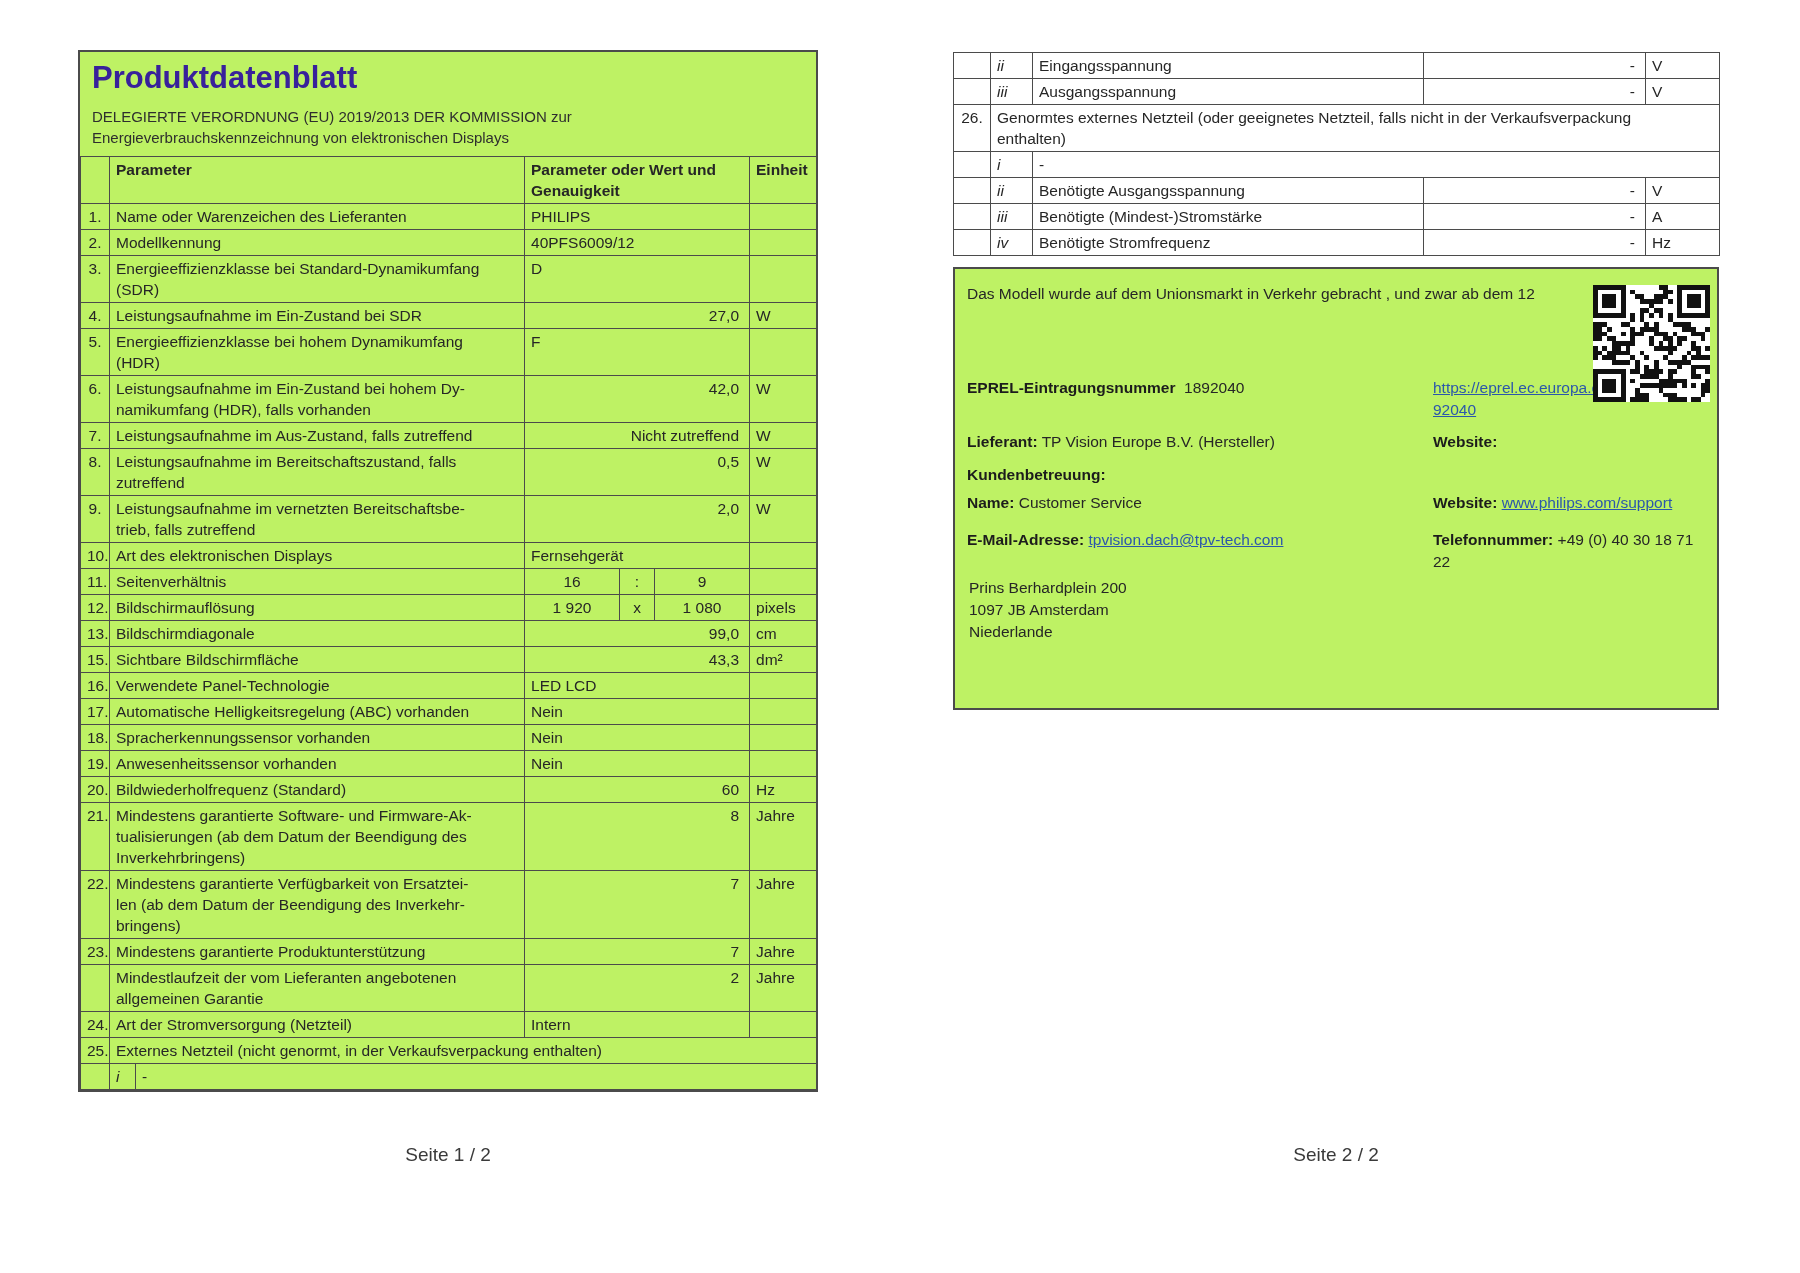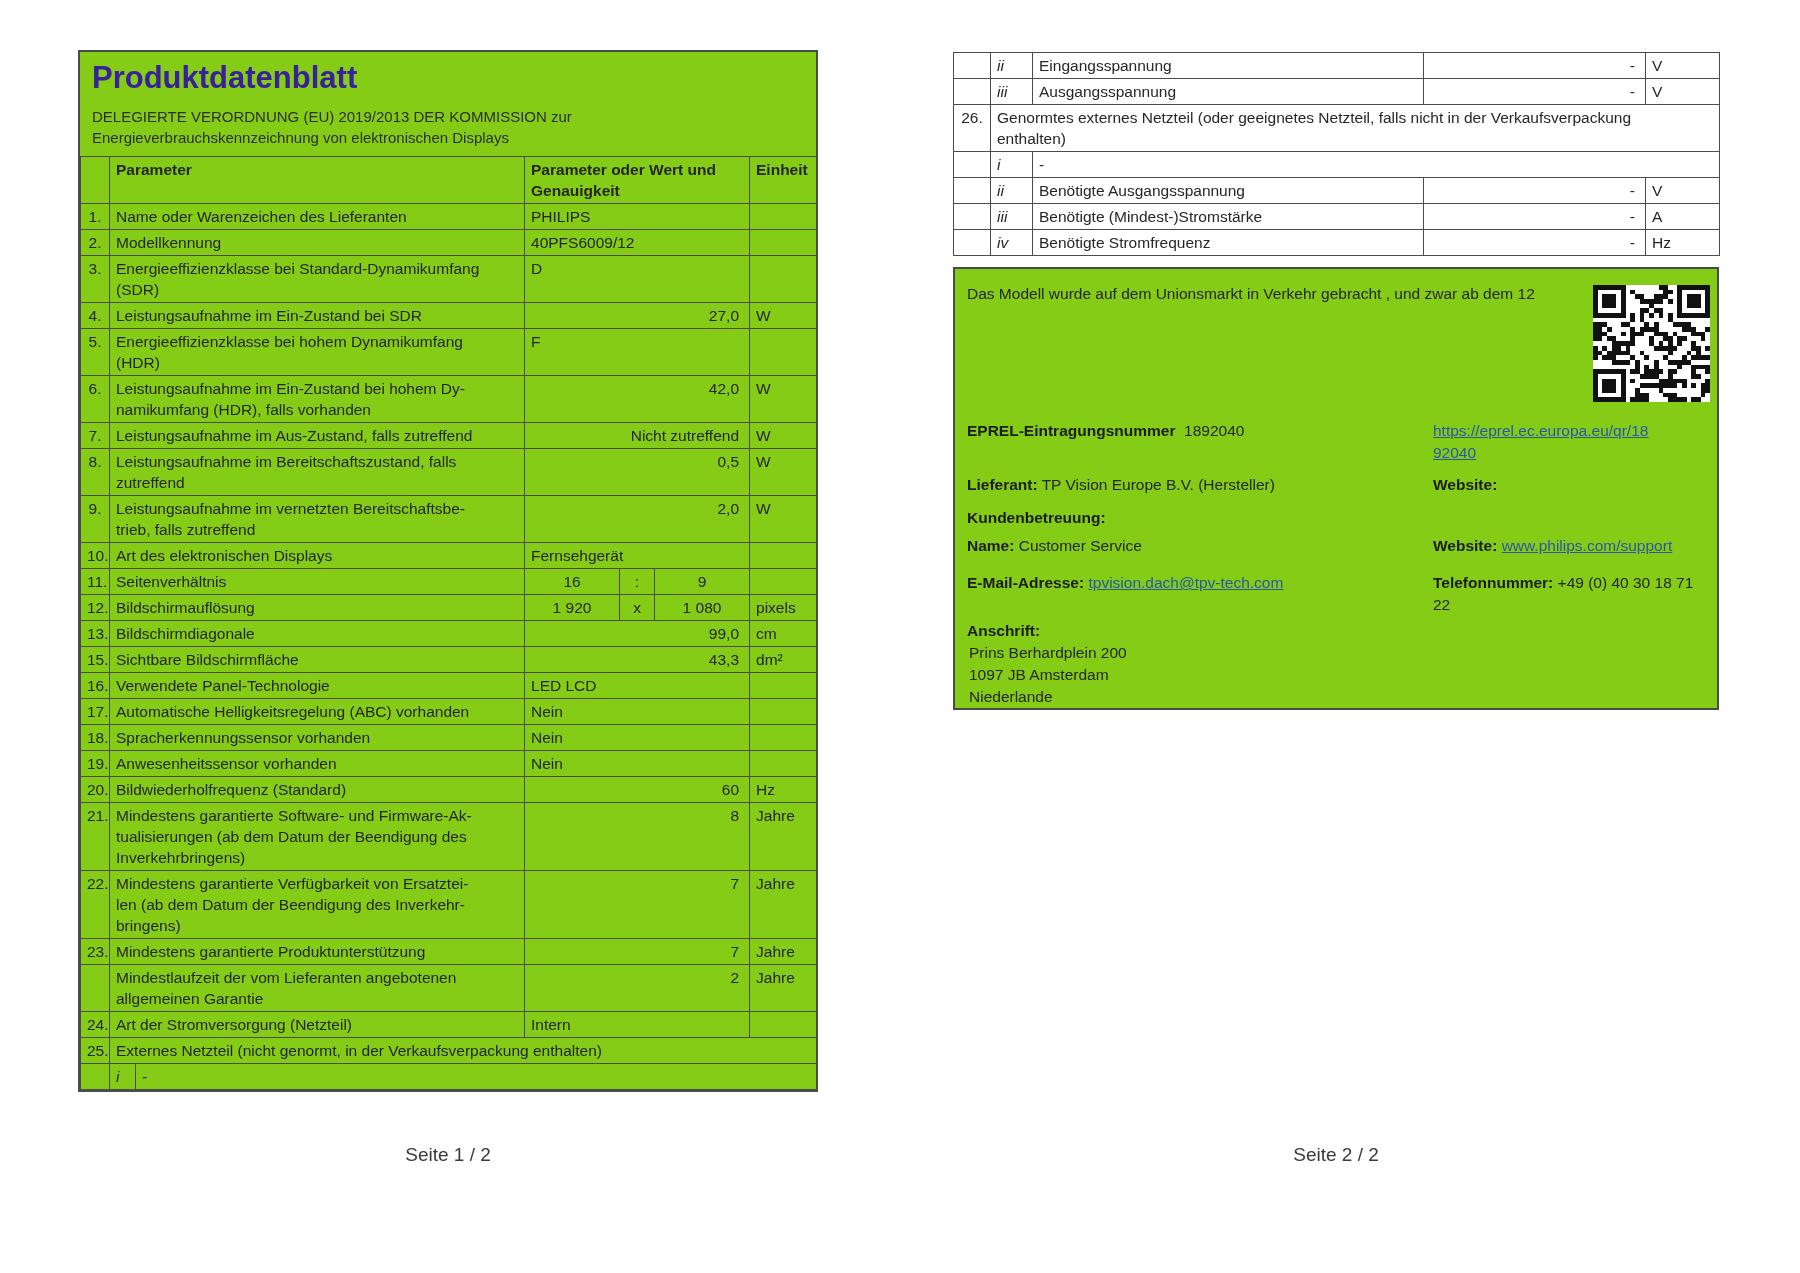--- a/index.html
+++ b/index.html
@@ -7,21 +7,21 @@
     --link-color:#2b57ab;
     --border-color:#4b4b4b;
     --text-color:#262626;
   }
   html,body{margin:0;padding:0;}
   body{
     width:1800px;height:1273px;position:relative;background:#ffffff;
     font-family:"Liberation Sans", sans-serif;color:var(--text-color);
   }
   .page-box{
-    position:absolute;box-sizing:border-box;border:2px solid var(--border-color);background:#84cc16;
+    position:absolute;box-sizing:border-box;border:2px solid var(--border-color);background:#bef264;
   }
   #page1-box{left:78px;top:50px;width:740px;}
   .title-area{padding:6px 12px 8px 12px;}
   .doc-title{
     font-size:31px;font-weight:bold;color:var(--title-color);
     margin:0;line-height:40px;letter-spacing:0px;
   }
   .doc-subtitle{
     font-size:15px;line-height:21px;color:#2e2e2e;margin-top:8px;white-space:pre-line;
   }
@@ -47,21 +47,21 @@
   #info-box{
     left:953px;top:267px;width:766px;height:443px;overflow:hidden;
     font-size:15.5px;line-height:22px;
   }
   .info-inner{padding:14px 12px 0 12px;position:relative;}
   .info-row{display:flex;justify-content:space-between;}
   .info-left{flex:1 1 auto;padding-right:10px;}
   .info-right{width:272px;flex:0 0 272px;}
   .b{font-weight:bold;color:#1c1c1c;}
   a.lnk{color:var(--link-color);text-decoration:underline;cursor:pointer;}
-  .intro{margin-bottom:115px;padding-right:0;}
+  .intro{margin-bottom:72px;padding-right:0;}
   .mbA{margin-bottom:10px;}
   .mbB{margin-bottom:11px;}
   .mbC{margin-bottom:6px;}
   .mbD{margin-bottom:15px;}
   .mbE{margin-bottom:4px;}
   #qr{
     position:absolute;top:16px;right:7px;width:117px;height:117px;background:#fff;
   }
   .page-footer{
     position:absolute;top:1144px;font-size:19px;color:#3a3a3a;text-align:center;
@@ -678,20 +678,19 @@
         <span class="b">E-Mail-Adresse:</span>
         <a class="lnk">tpvision.dach@tpv-tech.com</a>
       </div>
       <div class="info-right">
         <span class="b">Telefonnummer:</span>
         <span>+49 (0) 40 30 18 71 22</span>
       </div>
     </div>
 
     <div>
-      <div class="b">Anschrift:</div>
       <div class="addr-line">Prins Berhardplein 200</div>
       <div class="addr-line">1097 JB Amsterdam</div>
       <div class="addr-line">Niederlande</div>
     </div>
   </div>
 </div>
 <div class="page-footer" id="footer2">Seite 2 / 2</div>
 
 </body></html>

